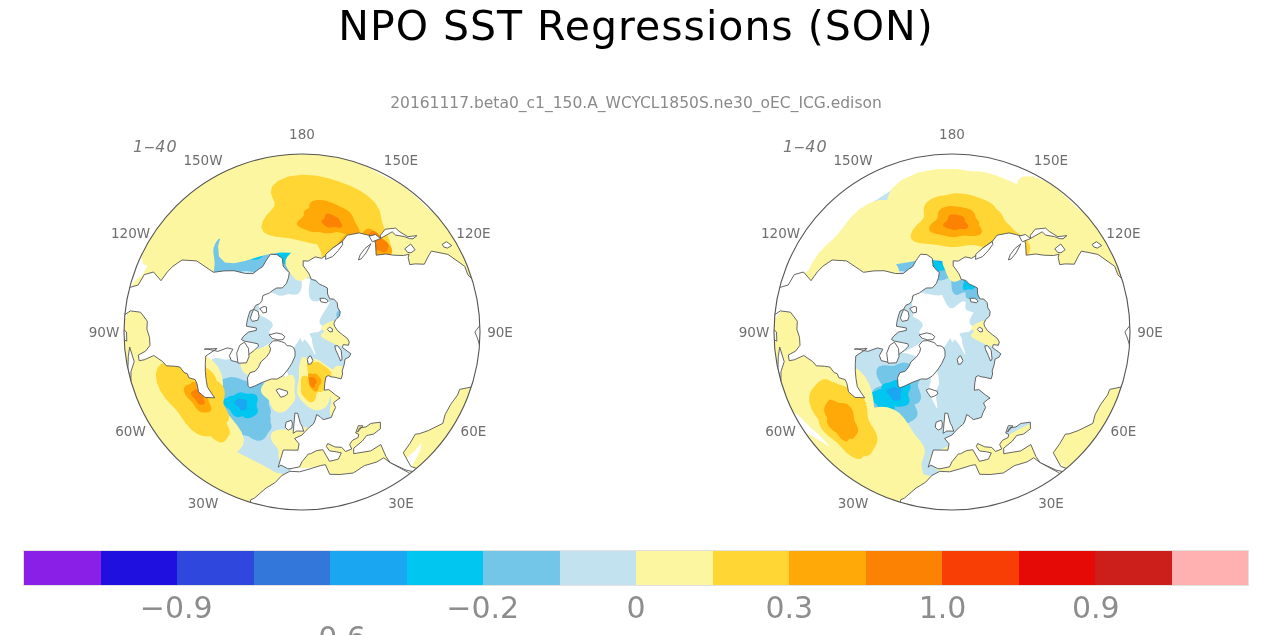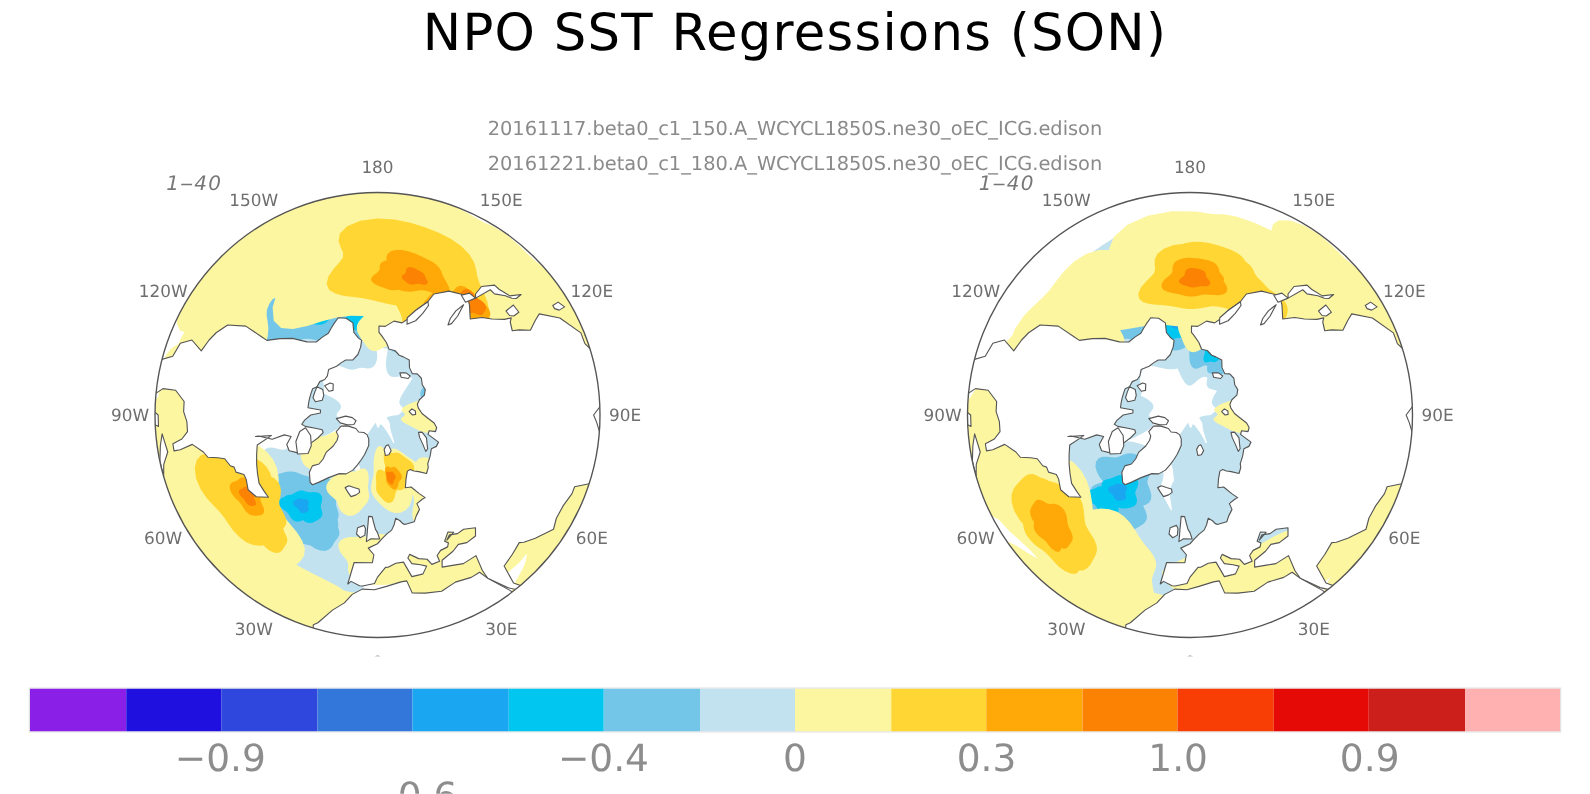--- a/index.html
+++ b/index.html
@@ -41,21 +41,20 @@
     font-size:30px;color:#8d8d8d;white-space:nowrap;
   }
 </style>
 </head>
 <body>
 
 <div id="page-title">NPO SST Regressions (SON)</div>
 
 <div id="subtitle-row">
   <span>20161117.beta0_c1_150.A_WCYCL1850S.ne30_oEC_ICG.edison</span>
-  <span>20161221.beta0_c1_180.A_WCYCL1850S.ne30_oEC_ICG.edison</span>
 </div>
 
 <div class="panel" id="panel-left">
   <div class="panel-case-label">1‒40</div>
   <svg class="map-svg" id="svg-left" viewBox="0 0 600 400">
       <defs>
         <clipPath id="svg-left-clip">
           <circle cx="297" cy="207" r="178"></circle>
         </clipPath>
       </defs>
@@ -328,19 +327,19 @@
       <div class="cb-swatch" style="background: rgb(255, 169, 8);"></div>
       <div class="cb-swatch" style="background: rgb(251, 130, 3);"></div>
       <div class="cb-swatch" style="background: rgb(248, 62, 5);"></div>
       <div class="cb-swatch" style="background: rgb(230, 10, 6);"></div>
       <div class="cb-swatch" style="background: rgb(204, 31, 27);"></div>
       <div class="cb-swatch" style="background: rgb(255, 176, 176);"></div>
     </div>
   <div id="colorbar-ticks">
       <div class="cb-tick" style="left: 12.5%;">−0.9</div>
       <div class="cb-tick" style="left: 25%; margin-top: 30px;">−0.6</div>
-      <div class="cb-tick" style="left: 37.5%;">−0.4</div>
+      <div class="cb-tick" style="left: 37.5%;">−0.2</div>
       <div class="cb-tick" style="left: 50%;">0</div>
       <div class="cb-tick" style="left: 62.5%;">0.3</div>
       <div class="cb-tick" style="left: 75%;">1.0</div>
       <div class="cb-tick" style="left: 87.5%;">0.9</div>
     </div>
 </div>
 
 </body></html>

